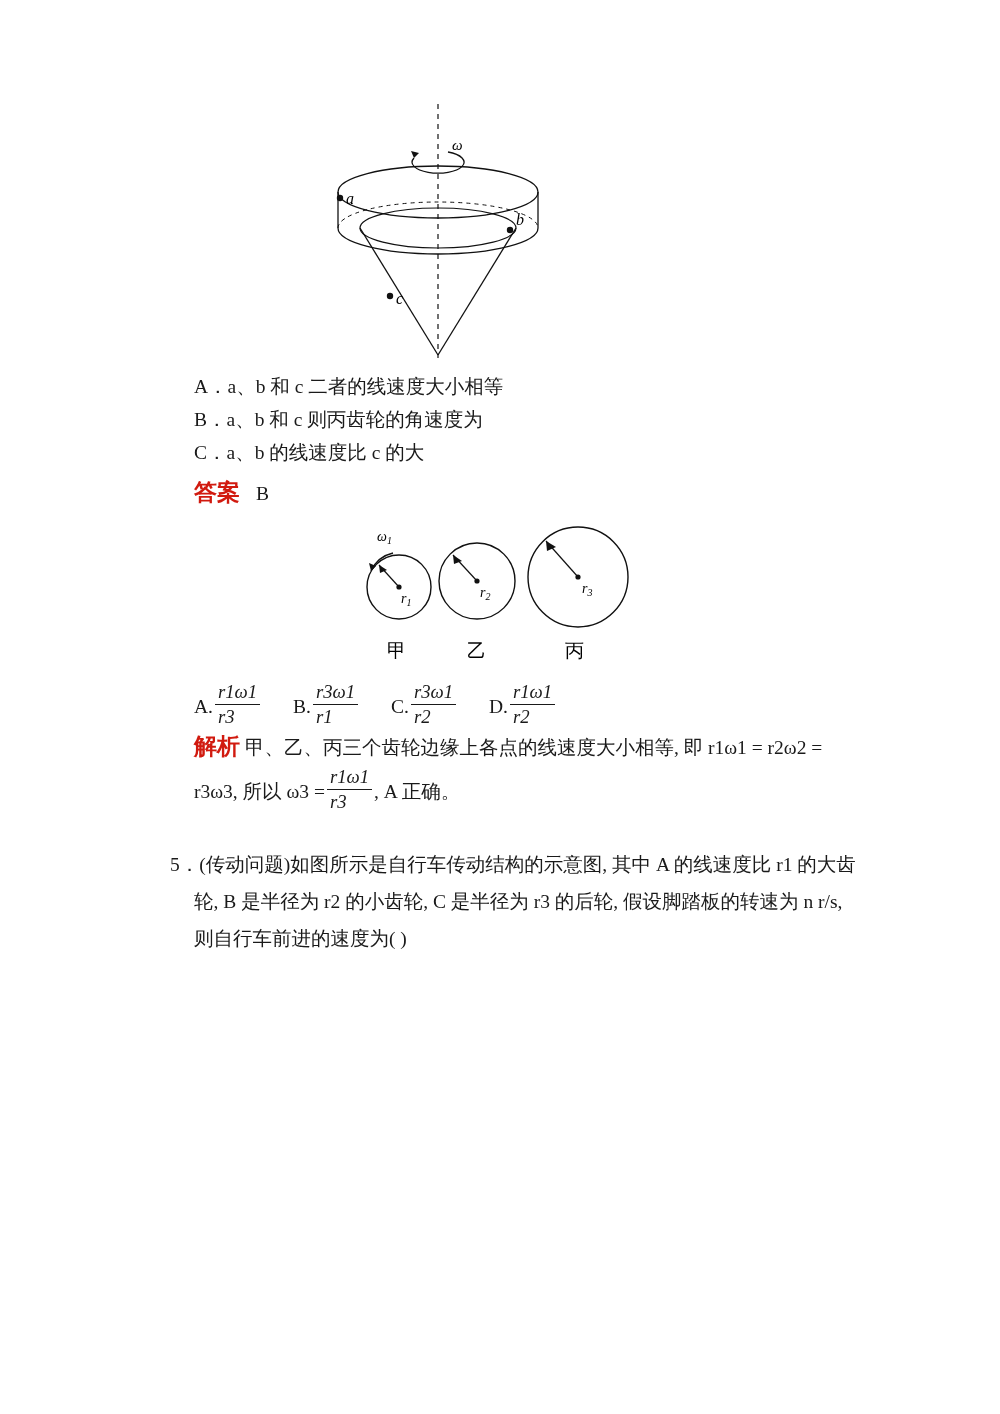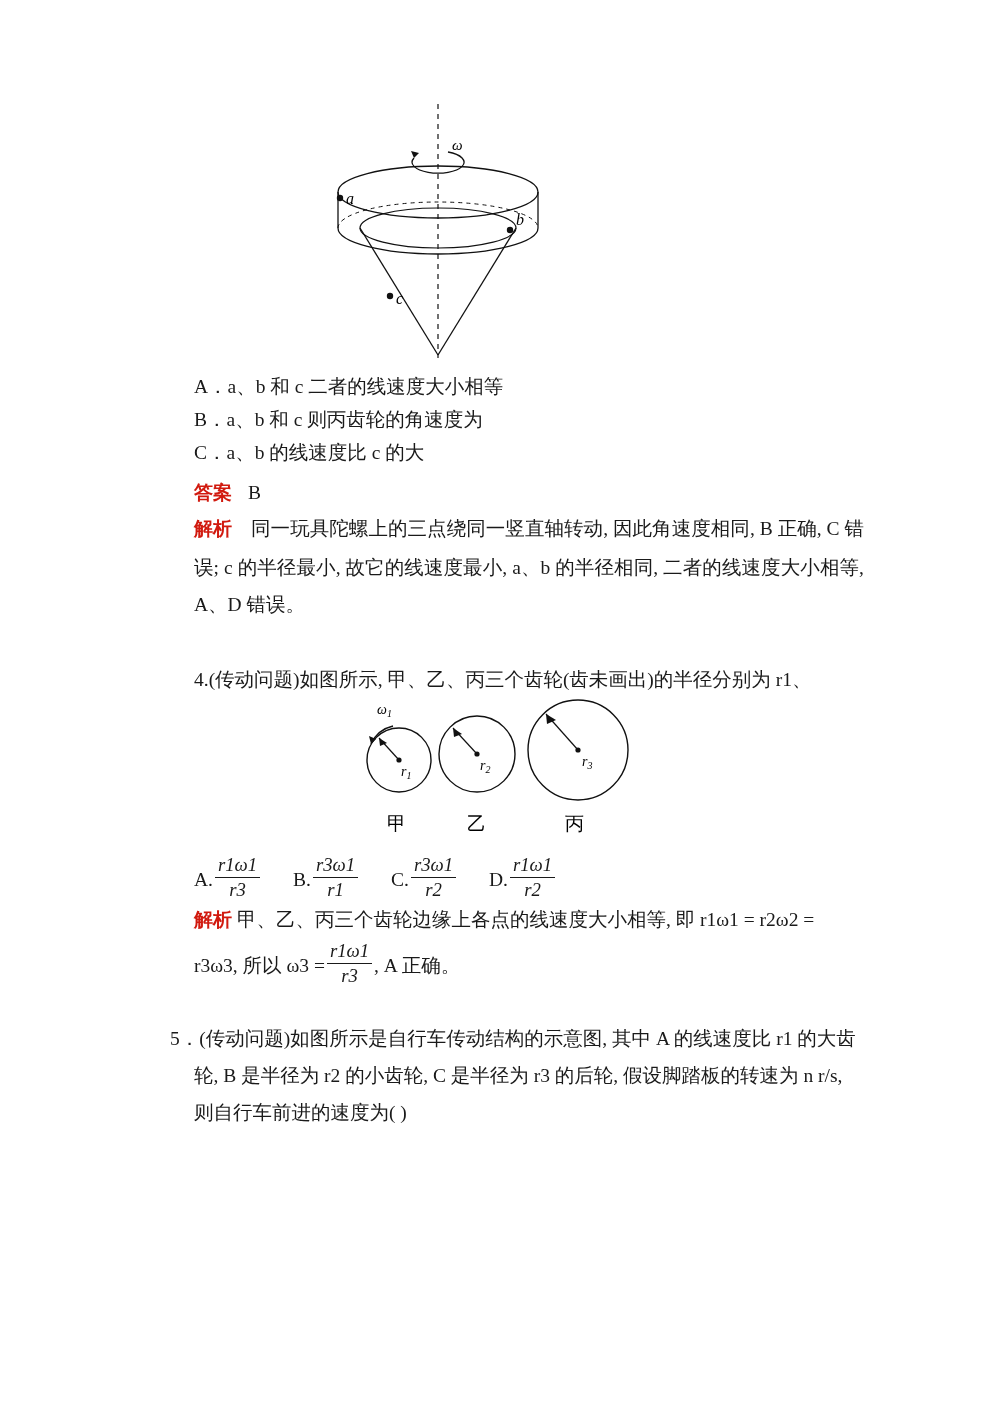--- a/index.html
+++ b/index.html
@@ -44,22 +44,22 @@
   .ital { font-style: italic; font-family: "Liberation Serif", serif; }
   .ans-line {
     margin-top: 8px;
     margin-left: 46px;
     font-size: 19.5px;
     line-height: 31px;
   }
   .label-red {
     color: #d11a0f;
     font-weight: bold;
-    font-family: Liberation Mono, monospace;
-    font-size: 19px;
+    font-family: Liberation Serif, serif;
+    font-size: 23px;
   }
   .ans-val {
     margin-left: 16px;
     font-size: 19.5px;
   }
   .para {
     font-size: 19.5px;
     line-height: 37px;
     margin-left: 46px;
     text-align: justify;
@@ -75,21 +75,20 @@
     text-align: justify;
   }
   .q5 {
     margin-top: 30px;
     margin-left: 22px;
   }
   .block-gap { height: 16px; }
   .frac {
     display: inline-block;
     vertical-align: -0.52em;
-    text-align: center;
     font-size: 0.96em;
     margin: 0 2px;
   }
   .frac .num {
     display: block;
     border-bottom: 1.2px solid #1a1a1a;
     padding: 0 3px;
     line-height: 1.22;
   }
   .frac .den {
@@ -147,30 +146,23 @@
     </div>
 
     <div class="opt">A．a、b 和 c 二者的线速度大小相等</div>
     <div class="opt">B．a、b 和 c 则丙齿轮的角速度为</div>
     <div class="opt">C．a、b 的线速度比 c 的大</div>
 
     <div class="ans-line">
       <span class="label-red">答案</span><span class="ans-val">B</span>
     </div>
 
-    <div class="para">
-      <span class="label-red">解析</span>
-      <span style="margin-left:14px">同一玩具陀螺上的三点绕同一竖直轴转动, 因此角速度相同, B 正确, C 错误; c 的半径最小, 故它的线速度最小, a、b 的半径相同, 二者的线速度大小相等, A、D 错误。</span>
-    </div>
 
     <div class="block-gap"></div>
 
-    <div class="qnum">
-      <span>4.</span><span>(传动问题)</span><span>如图所示, 甲、乙、丙三个齿轮(齿未画出)的半径分别为 r1、</span>
-    </div>
 
     <div class="fig-box">
       <svg class="fig" width="330" height="140" viewBox="0 0 330 140">
 
         <circle cx="58" cy="62" r="32" fill="none" stroke="#111" stroke-width="1.4"></circle>
         <circle cx="58" cy="62" r="2.6" fill="#111"></circle>
         <line x1="58" y1="62" x2="38" y2="40" stroke="#111" stroke-width="1.2"></line>
         <path d="M38 40 l1 8 l7 -3 z" fill="#111"></path>
         <text x="60" y="78" font-family="Liberation Serif, serif" font-style="italic" font-size="14">r<tspan font-size="10" dy="3">1</tspan></text>
 

